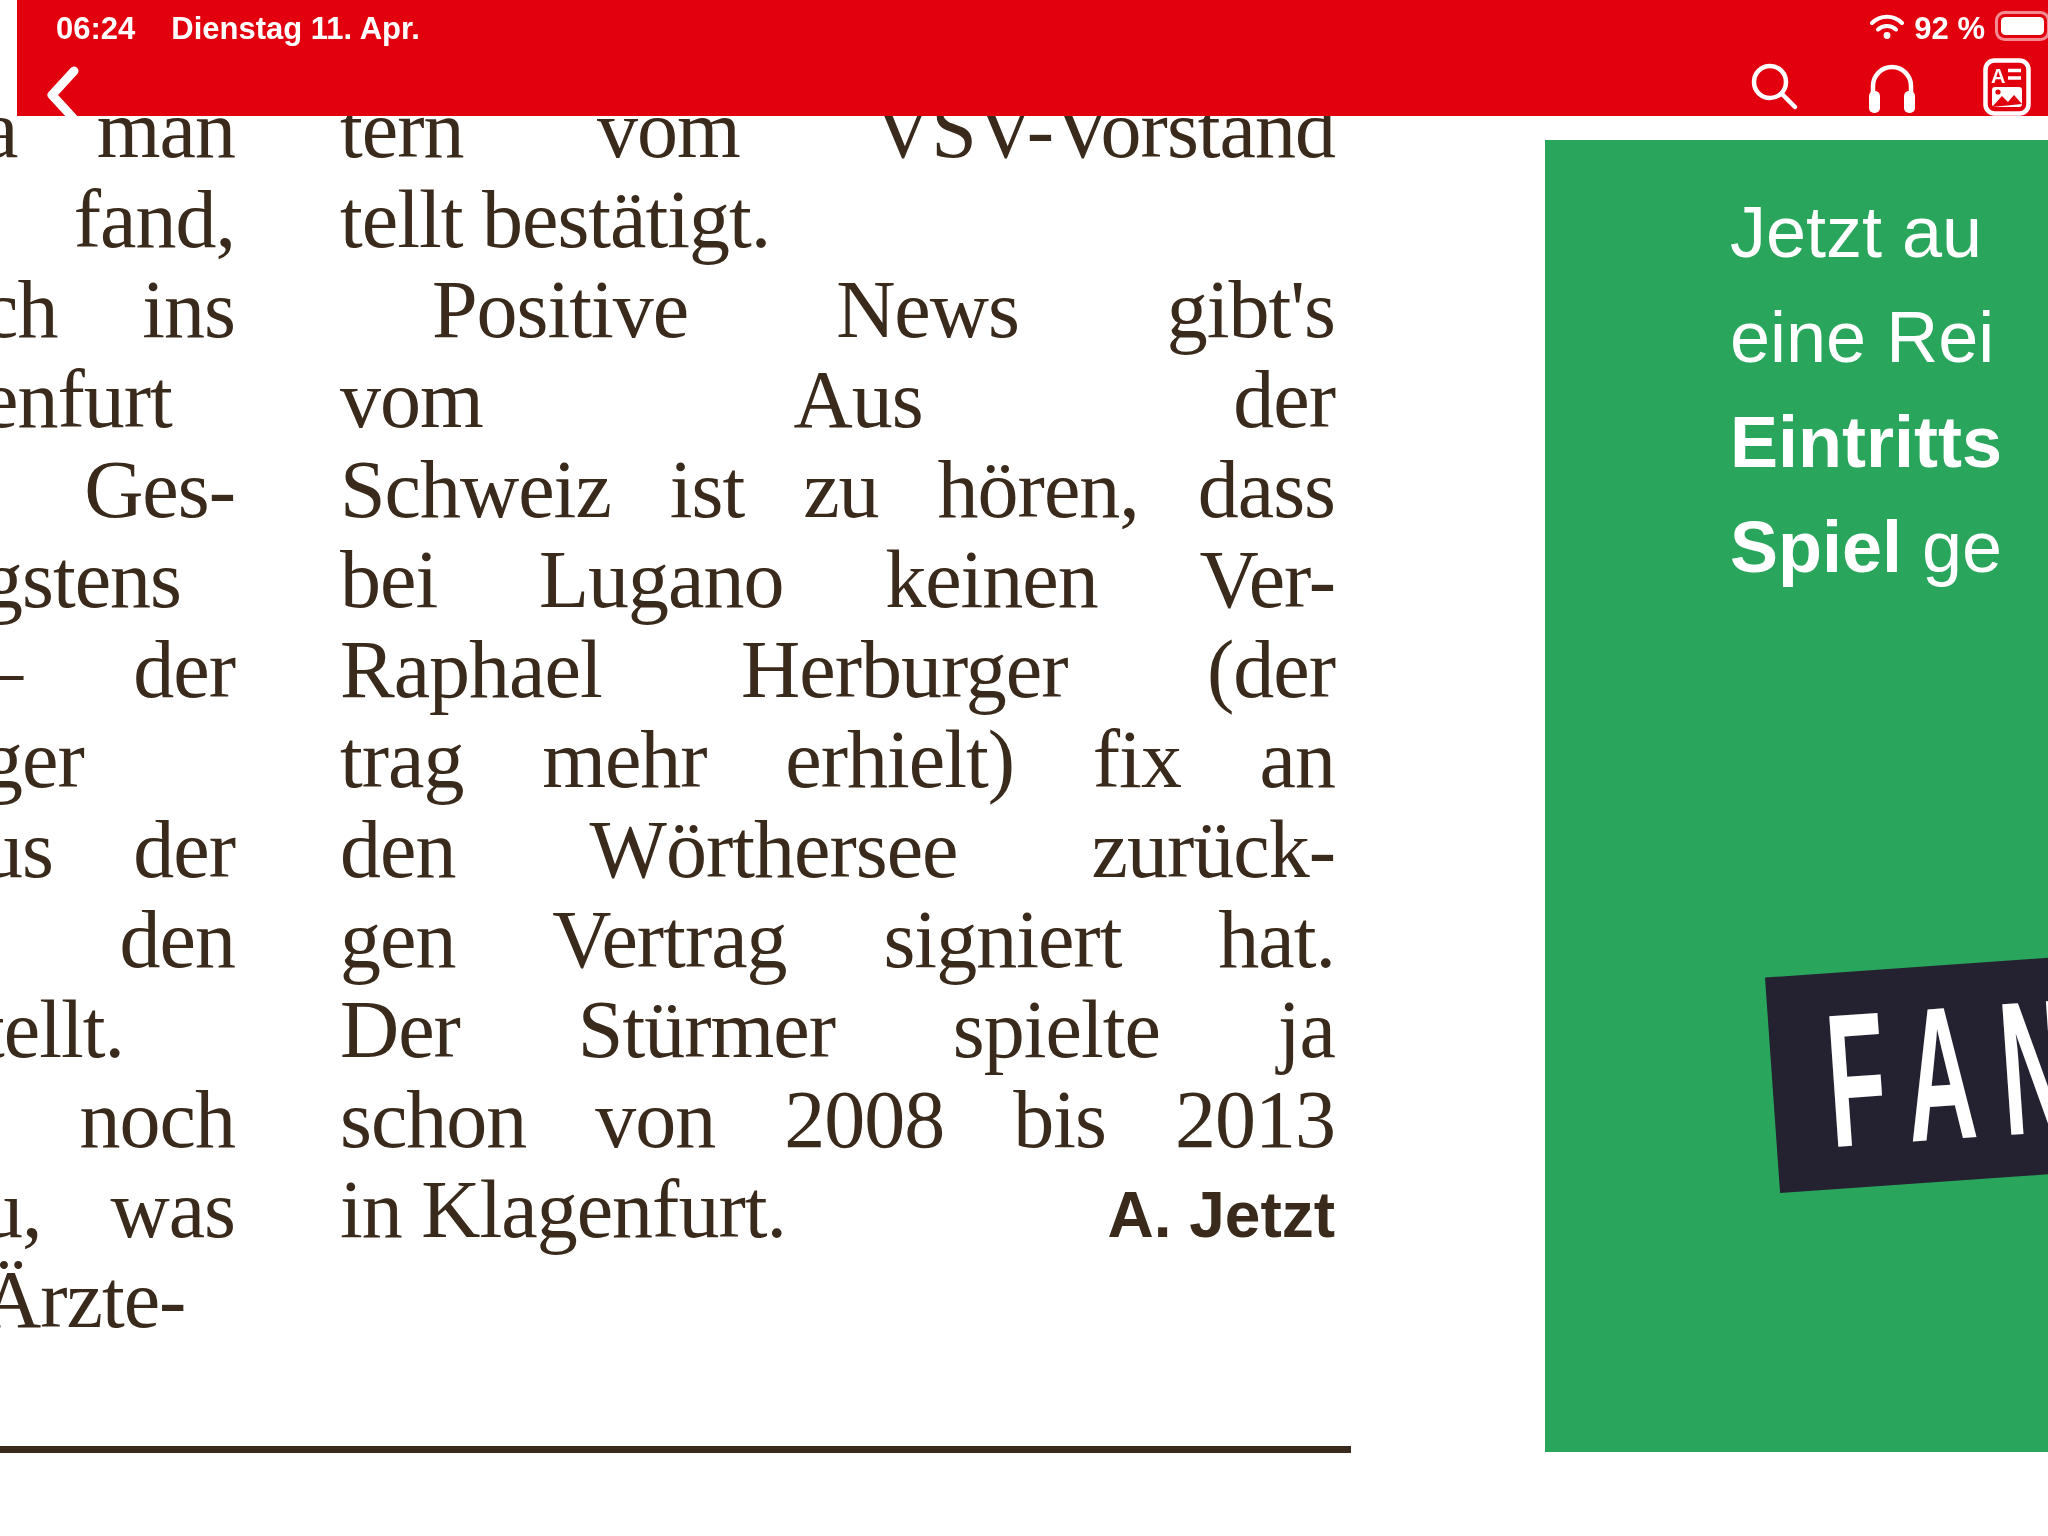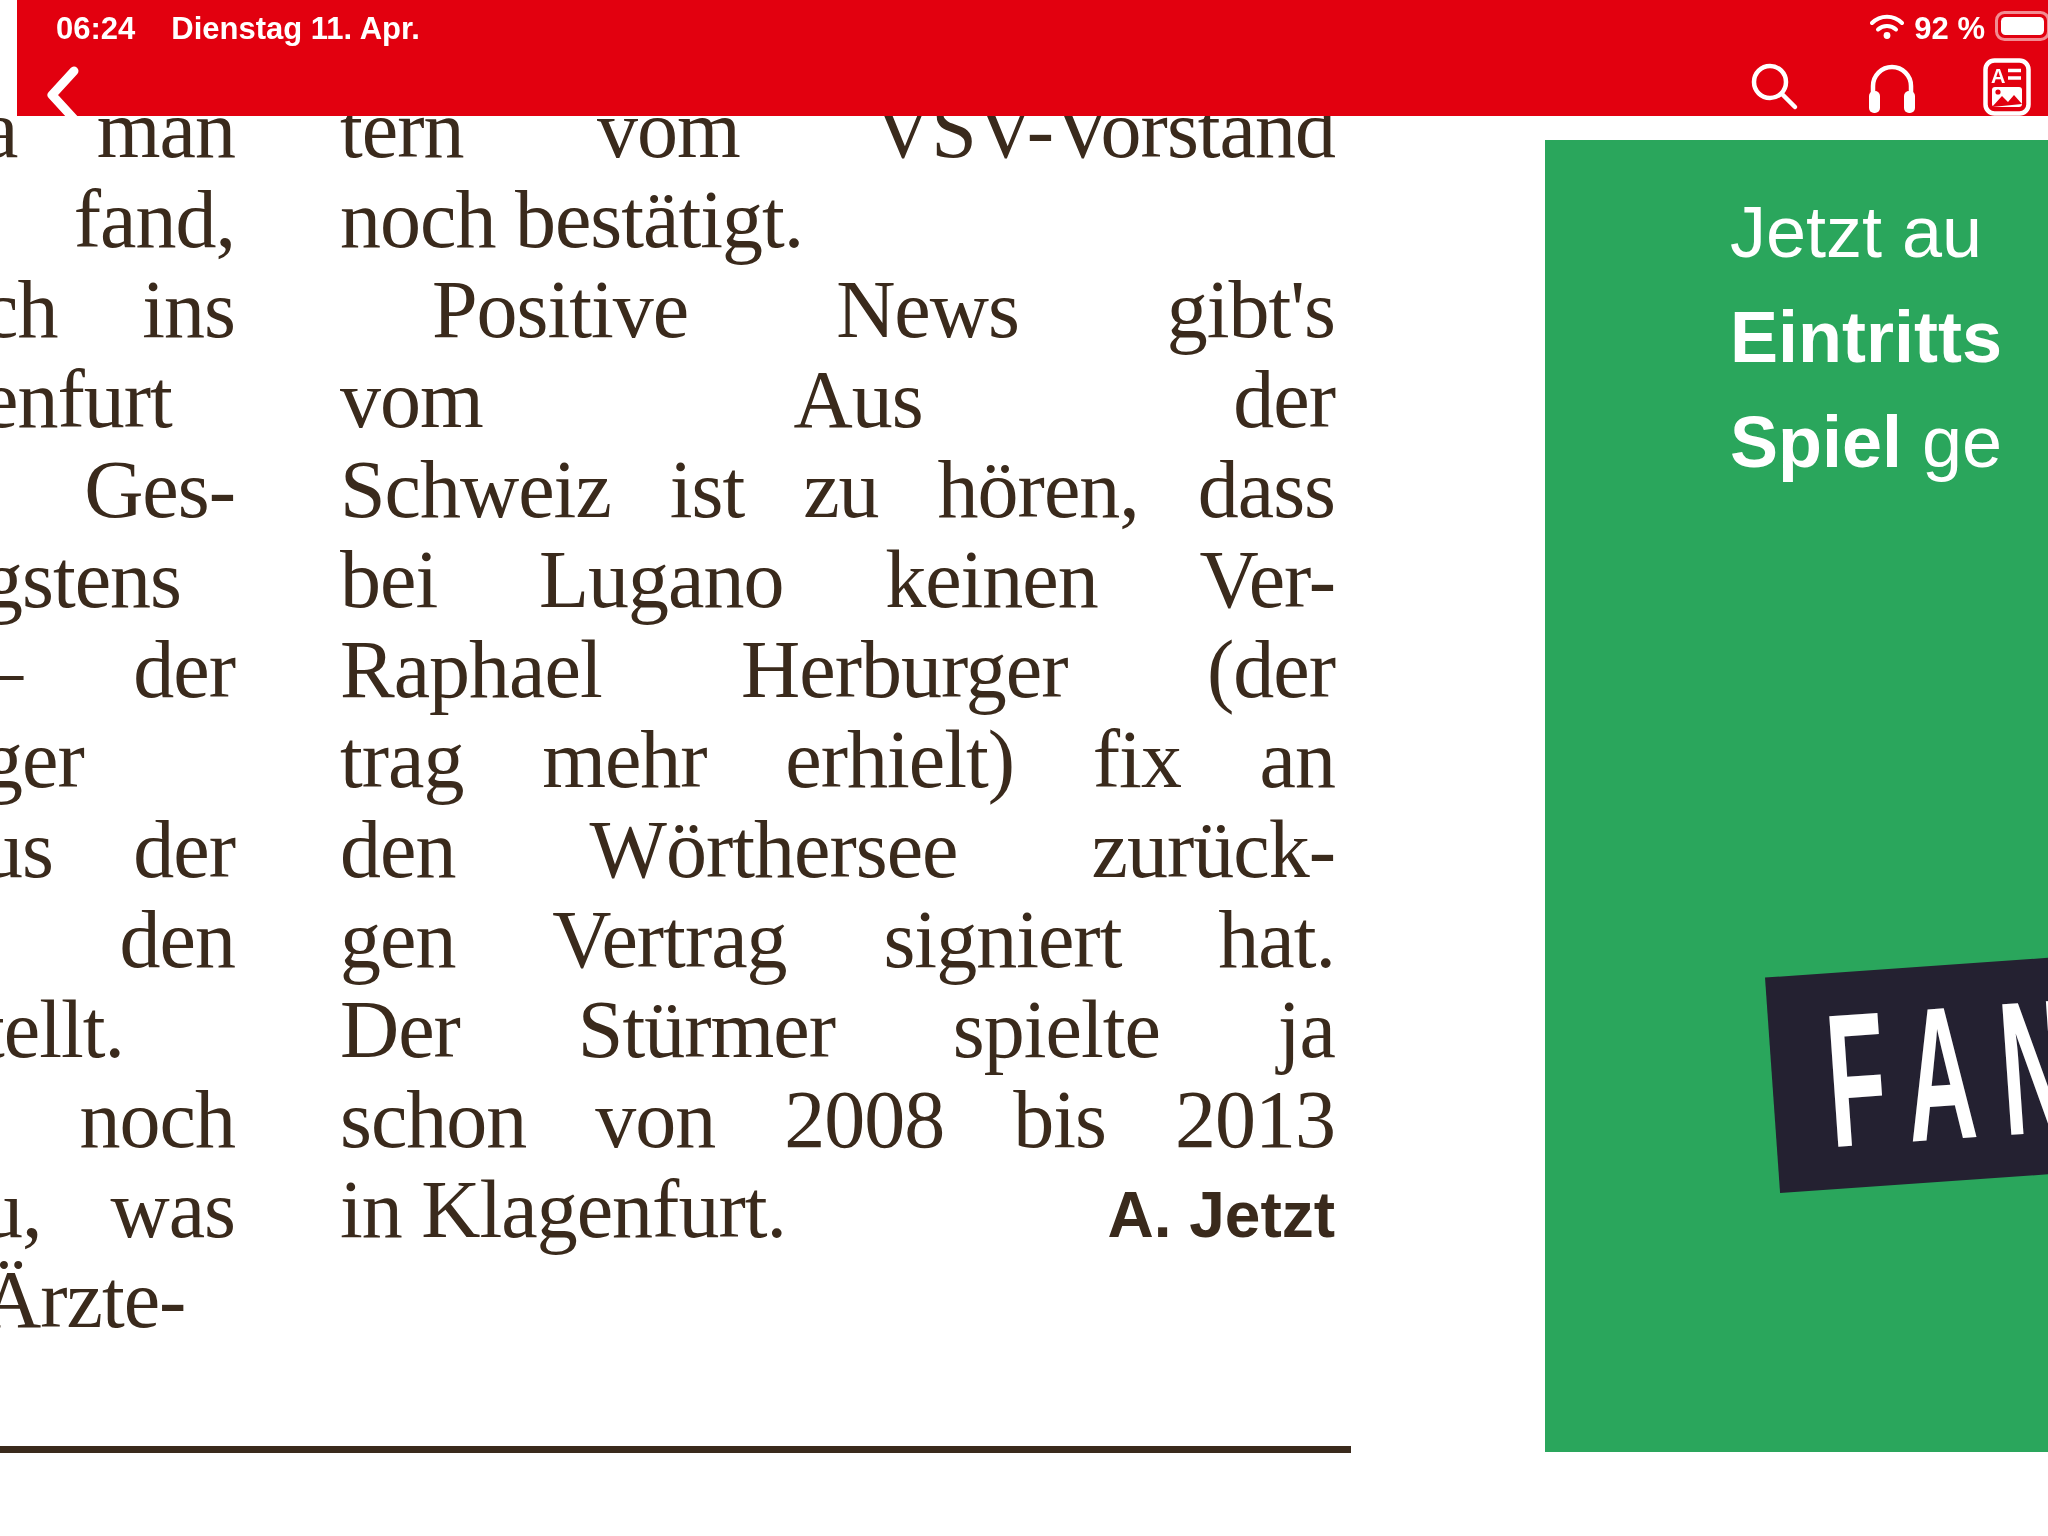--- a/index.html
+++ b/index.html
@@ -131,21 +131,21 @@
         <div class="tline right"><span>den</span></div>
         <div class="tline left"><span>tellt.</span></div>
         <div class="tline right"><span>noch</span></div>
         <div class="tline between"><span>u,</span><span>was</span></div>
         <div class="tline left"><span>Ärzte-</span></div>
       </div>
 
     <div class="maincol">
       <div>
           <div class="tline between"><span>tern</span><span>vom</span><span>VSV-Vorstand</span></div>
-          <div class="tline left"><span>noch bestätigt.</span></div>
+          <div class="tline left"><span>tellt bestätigt.</span></div>
           <div class="tline between indent"><span>Positive</span><span>News</span><span>gibt's</span></div>
           <div class="tline between"><span>vom</span><span>Aus</span><span>der</span></div>
           <div class="tline between"><span>Schweiz</span><span>ist</span><span>zu</span><span>hören,</span><span>dass</span></div>
           <div class="tline between"><span>bei</span><span>Lugano</span><span>keinen</span><span>Ver-</span></div>
           <div class="tline between"><span>Raphael</span><span>Herburger</span><span>(der</span></div>
           <div class="tline between"><span>trag</span><span>mehr</span><span>erhielt)</span><span>fix</span><span>an</span></div>
           <div class="tline between"><span>den</span><span>Wörthersee</span><span>zurück-</span></div>
           <div class="tline between"><span>gen</span><span>Vertrag</span><span>signiert</span><span>hat.</span></div>
           <div class="tline between"><span>Der</span><span>Stürmer</span><span>spielte</span><span>ja</span></div>
           <div class="tline between"><span>schon</span><span>von</span><span>2008</span><span>bis</span><span>2013</span></div>
@@ -155,20 +155,21 @@
         <span class="byline">A. Jetzt</span>
       </div>
     </div>
 
     <div class="rule"></div>
   </main>
 
   <aside class="ad">
     <div class="adtext">
         <div class="adline"><span>Jetzt au</span></div>
+        <div class="adline"><span>eine Rei</span></div>
         <div class="adline"><span class="b">Eintritts</span></div>
         <div class="adline"><span class="b">Spiel </span><span>ge</span></div>
       </div>
     <div class="fanlogo">
       <span>FAN</span>
     </div>
   </aside>
 
 </div>
 

